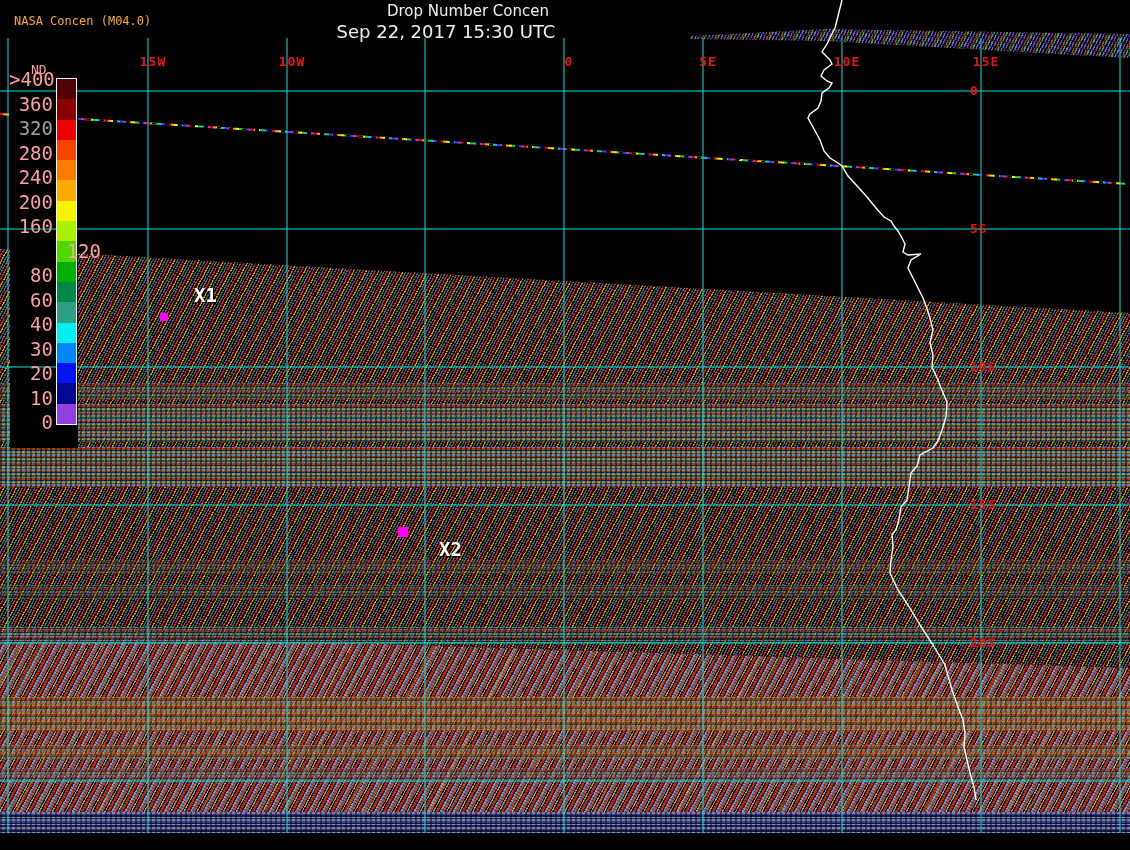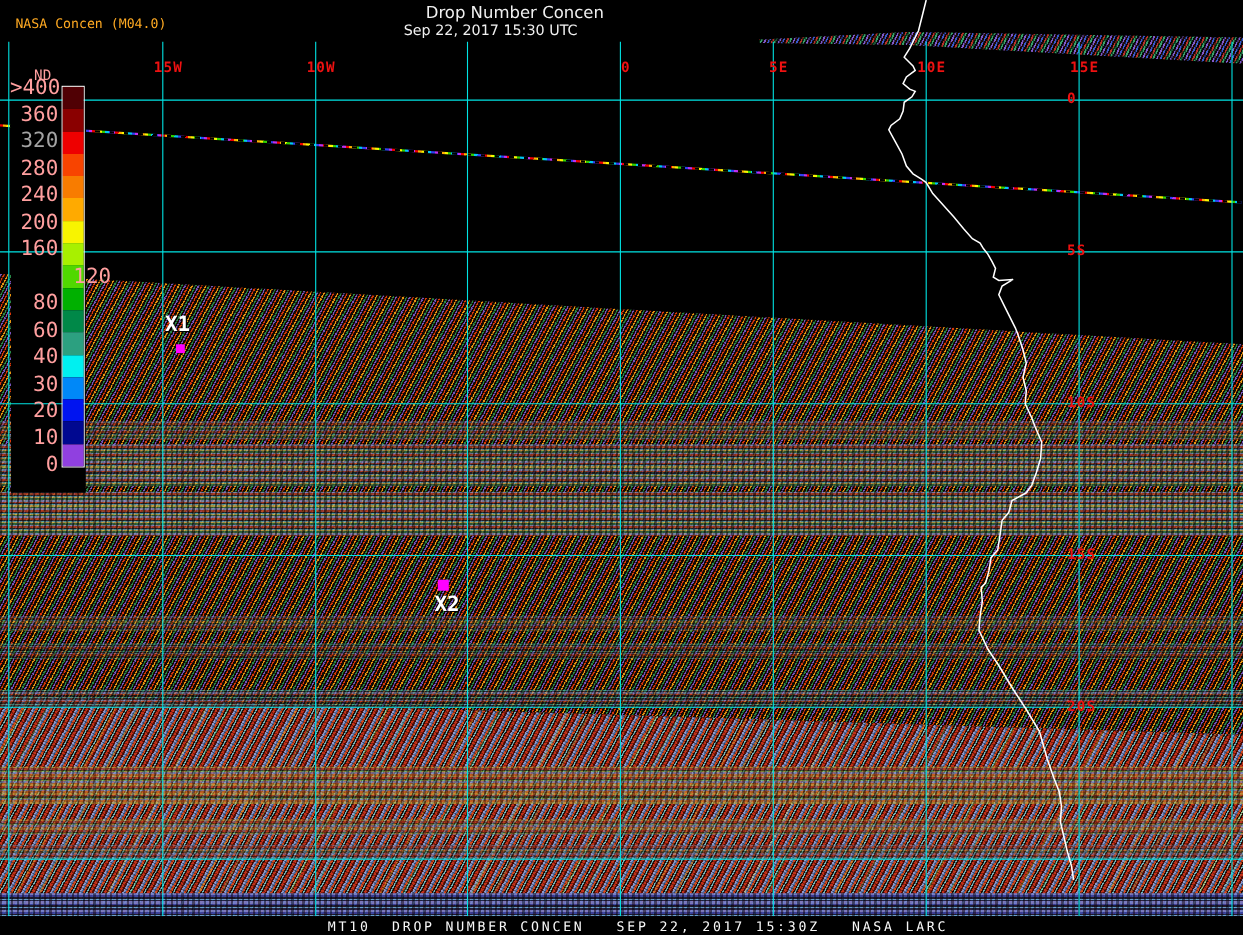--- a/index.html
+++ b/index.html
@@ -74,21 +74,21 @@
     border:1px solid #fff;display:flex;flex-direction:column;}
   .cb-bar div{flex:1;}
   .cb-label{position:absolute;width:44px;text-align:right;font-size:19px;line-height:14px;}
   .cb-title{position:absolute;font-size:13px;}
   
   .lonlab,.latlab{position:absolute;font-size:13px;font-weight:bold;letter-spacing:1px;line-height:14px;}
   .lonlab{transform:translateX(-50%);top:23px;margin-top:32px;}
   .hdr{position:absolute;color:#f0f0f0;font-family:"DejaVu Sans","Liberation Sans",sans-serif;}
   .marker-dot{position:absolute;}
   .marker-lab{position:absolute;color:#fff;font-weight:bold;font-size:19px;line-height:22px;
-    text-shadow:1px 1px 0 #000;}
+    text-shadow:1px 1px 0 #000;padding-left:44px;}
   svg.overlay{position:absolute;left:0;top:0;pointer-events:none;}
   
   .statusbar{position:absolute;left:0;top:833px;width:1130px;height:17px;background:#000;}
   .statusbar span{position:absolute;left:298px;top:2px;font-size:12px;letter-spacing:2.5px;white-space:pre;}
 </style>
 </head>
 <body>
 
 <div class="stage">
 
@@ -165,21 +165,21 @@
       <div class="cb-label" style="left: 9px; top: 292.5px; color: rgb(255, 159, 159);">60</div>
       <div class="cb-label" style="left: 9px; top: 317px; color: rgb(255, 159, 159);">40</div>
       <div class="cb-label" style="left: 9px; top: 341.5px; color: rgb(255, 159, 159);">30</div>
       <div class="cb-label" style="left: 9px; top: 366px; color: rgb(255, 159, 159);">20</div>
       <div class="cb-label" style="left: 9px; top: 390.5px; color: rgb(255, 159, 159);">10</div>
       <div class="cb-label" style="left: 9px; top: 415px; color: rgb(255, 159, 159);">0</div>
     </div>
 
   <div class="hdr" style="left: 14px; top: 14px; font-size: 12px; font-family: &quot;DejaVu Sans Mono&quot;, monospace; color: rgb(255, 170, 34);">NASA Concen (M04.0)</div>
   <div class="hdr" style="left:468px;top:2px;font-size:15px;transform:translateX(-50%);">Drop Number Concen</div>
-  <div class="hdr" style="left:446px;top:21px;font-size:13px;transform:translateX(-50%);">Sep 22, 2017 15:30 UTC</div>
+  <div class="hdr" style="left:446px;top:21px;font-size:18px;transform:translateX(-50%);">Sep 22, 2017 15:30 UTC</div>
 
   <div id="lonlat-labels">
       <div class="lonlab" style="left: 153px; color: rgb(238, 17, 17);">15W</div>
       <div class="lonlab" style="left: 292px; color: rgb(238, 17, 17);">10W</div>
       <div class="lonlab" style="left: 569px; color: rgb(238, 17, 17);">0</div>
       <div class="lonlab" style="left: 708px; color: rgb(238, 17, 17);">5E</div>
       <div class="lonlab" style="left: 847px; color: rgb(238, 17, 17);">10E</div>
       <div class="lonlab" style="left: 986px; color: rgb(238, 17, 17);">15E</div>
       <div class="latlab" style="left: 970px; top: 84px; color: rgb(238, 17, 17);">0</div>
       <div class="latlab" style="left: 970px; top: 222px; color: rgb(238, 17, 17);">5S</div>
@@ -188,17 +188,14 @@
       <div class="latlab" style="left: 970px; top: 636px; color: rgb(238, 17, 17);">20S</div>
     </div>
 
   <div id="markers">
       <div class="marker-dot" style="left: 160px; top: 313px; width: 8px; height: 8px; background: rgb(255, 0, 255);"></div>
       <div class="marker-lab" style="left: 150px; top: 284px;">X1</div>
       <div class="marker-dot" style="left: 398px; top: 527px; width: 10px; height: 10px; background: rgb(255, 0, 255);"></div>
       <div class="marker-lab" style="left: 395px; top: 538px;">X2</div>
     </div>
 
-  <div class="statusbar">
-    <span style="color: rgb(248, 248, 248);">MT10  DROP NUMBER CONCEN   SEP 22, 2017 15:30Z   NASA LARC</span>
-  </div>
 
 </div>
 
 </body></html>

